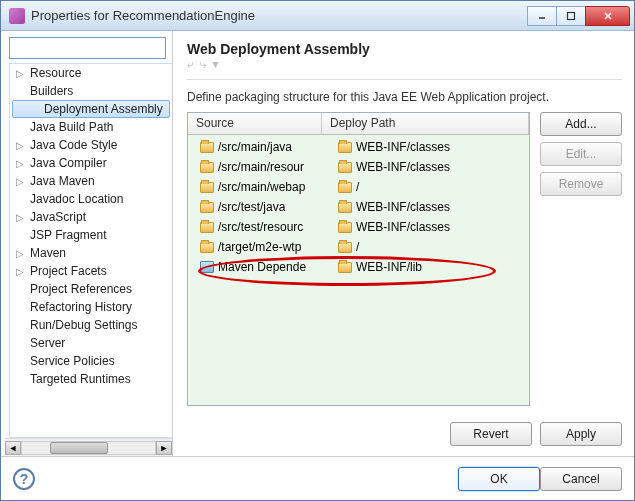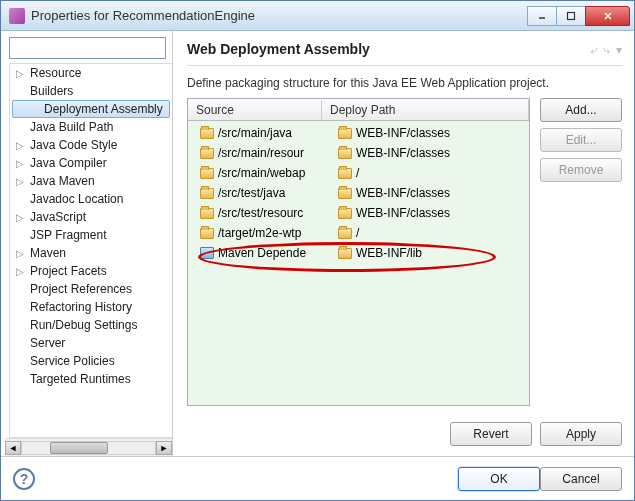--- a/index.html
+++ b/index.html
@@ -19,29 +19,29 @@
     .tree-inner { position: relative; }
     .tree-item { display: flex; align-items: center; height: 18px; padding-left: 6px; white-space: nowrap; color: #222; cursor: pointer; }
     .tree-item.selected { background: linear-gradient(#e6f0fa, #c8e0f5); border: 1px solid #7aaee0; border-radius: 2px; margin: 0 2px; padding-left: 17px; }
     .tree-arrow { width: 12px; display: inline-block; color: #888; font-size: 10px; }
     .tree-label { padding-left: 2px; }
     .hscroll { height: 18px; background: #f0f0f0; border-top: 1px solid #ddd; display: flex; align-items: center; }
     .hscroll-track { flex: 1; height: 14px; background: #eee; border: 1px solid #ccc; position: relative; }
     .hscroll-thumb { position: absolute; left: 28px; width: 58px; height: 12px; background: linear-gradient(#ddd, #bbb); border: 1px solid #999; border-radius: 2px; }
     .hscroll-btn { width: 16px; height: 14px; background: linear-gradient(#eee,#ccc); border: 1px solid #aaa; display:flex; align-items:center; justify-content:center; font-size:9px; }
     .main { flex: 1; background: #fff; padding: 10px 12px 10px 14px; display: flex; flex-direction: column; }
-    .header-row { display: flex; align-items: flex-end; margin-bottom: 8px; }
+    .header-row { display: flex; align-items: flex-start; margin-bottom: 8px; flex-direction: column; }
     .main-title { font-weight: bold; font-size: 14px; color: #222; flex: 1; }
     .nav-icons { display: flex; gap: 6px; color: #bbb; font-size: 14px; }
     .nav-icons span { cursor: default; }
     .divider { height: 1px; background: #ddd; margin-bottom: 10px; }
     .description { color: #333; margin-bottom: 8px; }
     .body-row { display: flex; gap: 10px; flex: 1; min-height: 0; }
     .table-wrap { flex: 1; border: 1px solid #aac; background: #eaf7ea; position: relative; }
-    .table-header { display: flex; background: linear-gradient(#fdfdfd, #ececec); border-bottom: 1px solid #bbb; height: 22px; align-items: center; }
+    .table-header { display: flex; background: linear-gradient(#fdfdfd, #ececec); border-bottom: 1px solid #bbb; height: 22px; }
     .th { padding: 3px 8px; border-right: 1px solid #ccc; color: #333; }
     .th.source { width: 134px; }
     .th.deploy { flex: 1; }
     .table-body { padding: 2px 0; position: relative; }
     .tr { display: flex; height: 20px; align-items: center; }
     .td { display: flex; align-items: center; gap: 4px; overflow: hidden; white-space: nowrap; padding: 0 12px; }
     .td.source { width: 138px; }
     .td.deploy { flex: 1; }
     .folder-icon { width: 14px; height: 11px; background: linear-gradient(#ffe9a8, #e8b850); border: 1px solid #c89830; border-radius: 1px; position: relative; flex-shrink: 0; }
     .folder-icon::before { content:""; position:absolute; top:-3px; left:0; width:6px; height:3px; background:#e8c060; border:1px solid #c89830; border-bottom:none; }

